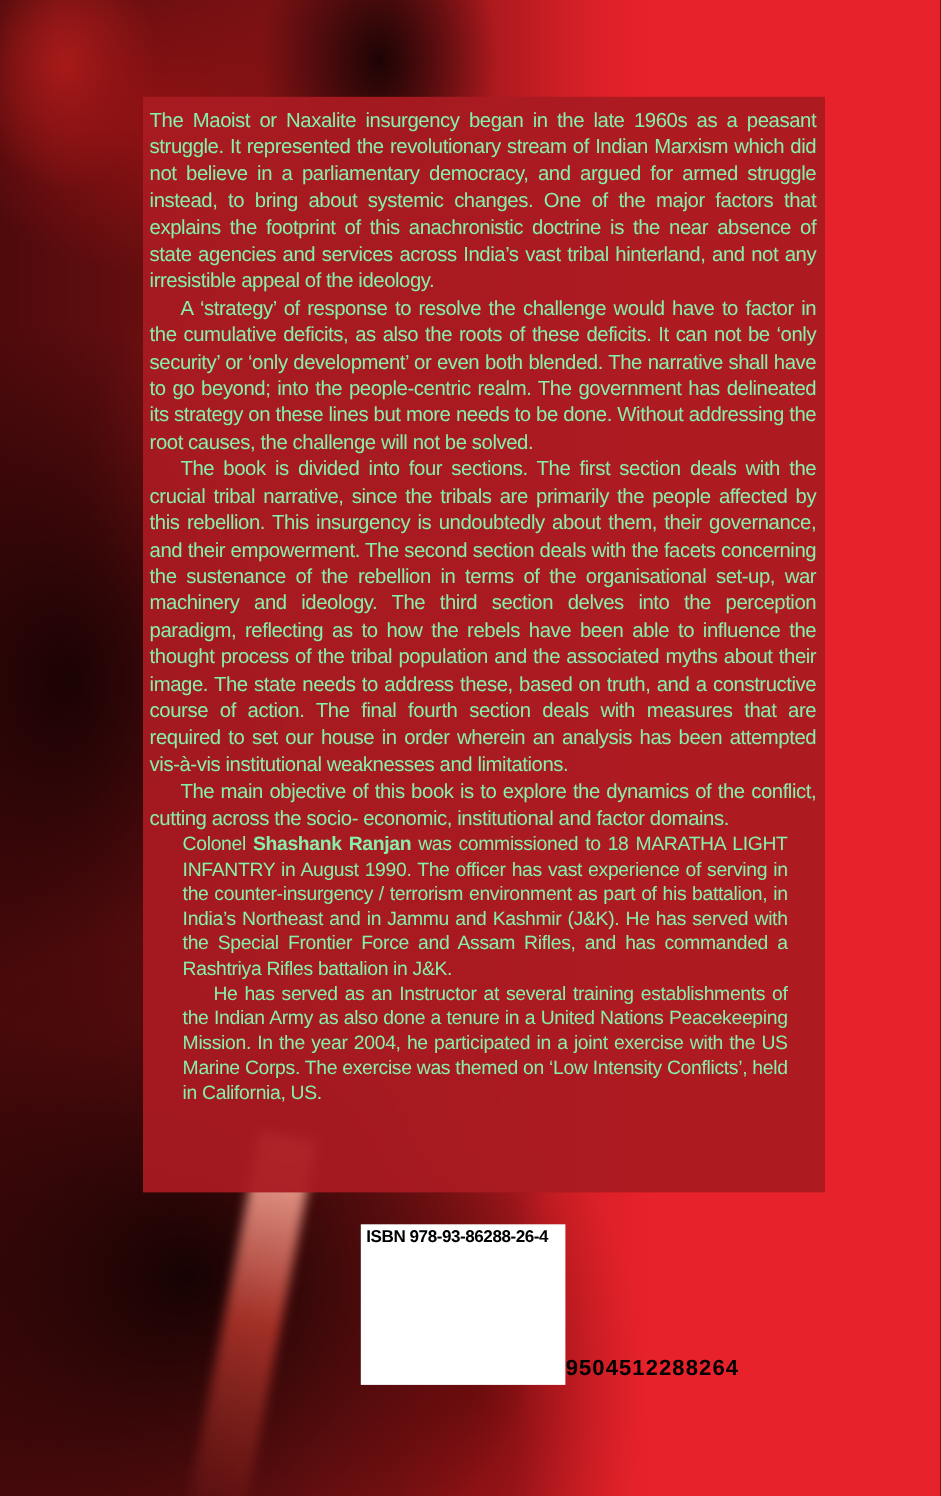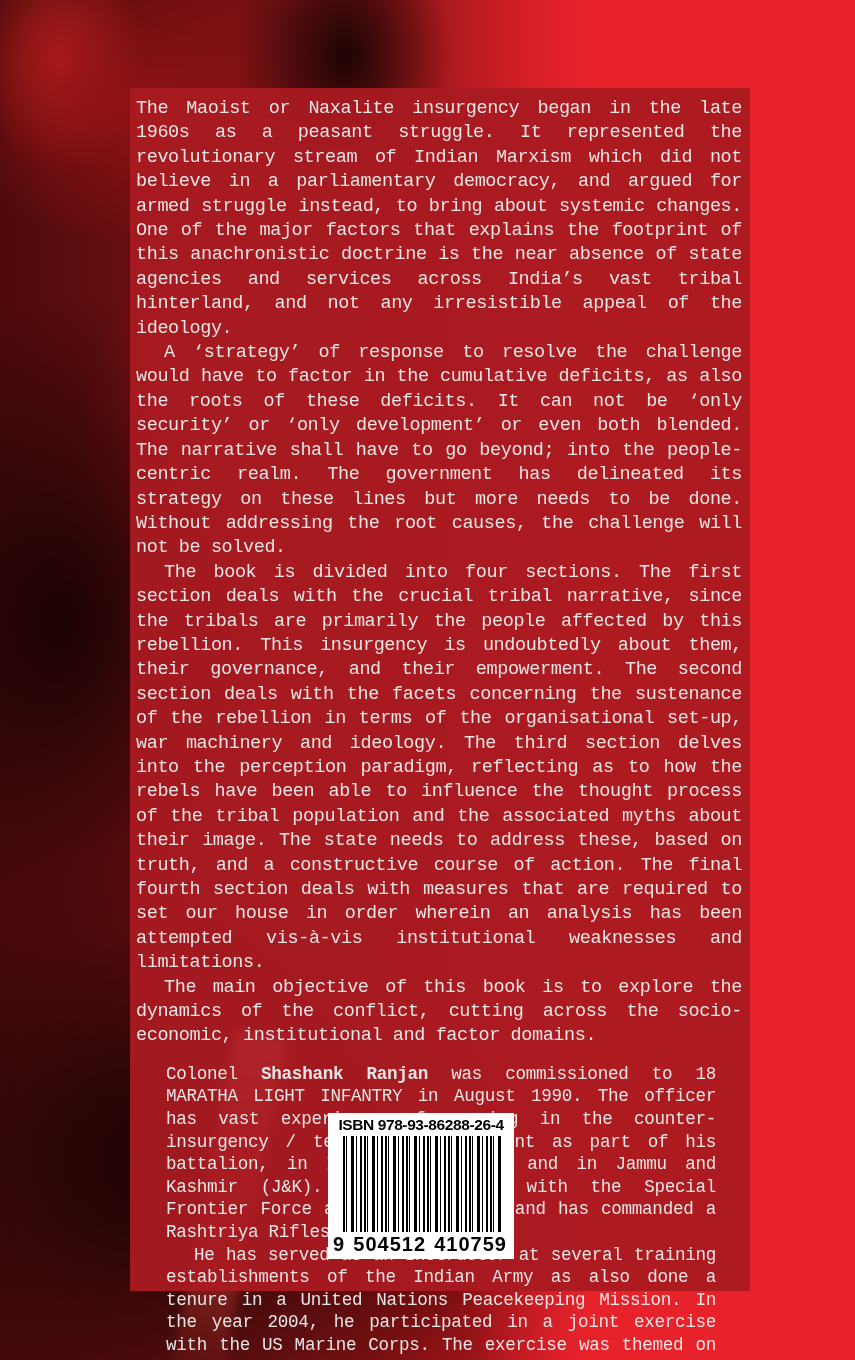--- a/index.html
+++ b/index.html
@@ -19,35 +19,35 @@
       radial-gradient(ellipse 220px 270px at 235px 430px, rgba(160,24,24,0.65), rgba(160,24,24,0) 72%),
       radial-gradient(ellipse 430px 400px at 170px 1160px,rgba(18,2,2,0.95), rgba(18,2,2,0) 78%),
       radial-gradient(ellipse 210px 320px at 430px 1260px,rgba(110,10,12,0.8), rgba(110,10,12,0) 75%),
       linear-gradient(to right, #4f0a0c 0%, #8c1517 42%, #e8222b 70%);
   }
   .beam{position:absolute;left:200px;top:1030px;width:52px;height:380px;
     transform:rotate(11deg);filter:blur(5px);
     background:linear-gradient(to bottom, rgba(248,186,168,0.95), rgba(226,70,56,0.65) 45%, rgba(180,30,30,0) 95%);}
 
   
-  .panel{position:absolute;left:130px;top:88px;width:620px;height:1203px;
+  .panel{position:absolute;left:130px;top:88px;width:620px;height:996px;
     background:rgba(169,27,33,0.94);box-sizing:border-box;
-    padding:9px 8px 0 6px;color:#e5e5e5;font-family:Liberation Mono, monospace;}
+    padding:9px 8px 0 6px;color:#86efac;}
   .panel p{margin:0;text-align:justify;font-size:18.5px;line-height:24.4px;letter-spacing:-0.4px;}
   .panel p.indent{text-indent:28px;}
 
-  .bio{margin-top:14px;padding-left:30px;padding-right:26px;}
+  .bio{margin-top:0;padding-left:30px;padding-right:26px;}
   .bio p{font-size:17.6px;line-height:22.6px;letter-spacing:-0.3px;}
   .bio p.indent{text-indent:28px;}
   .bio .bold{font-weight:bold;}
 
   
   .barcode{position:absolute;left:328px;top:1113px;width:186px;height:146px;
     background:#ffffff;box-sizing:border-box;padding:3px 5px 4px 5px;
-    display:flex;flex-direction:column;}
+    display:flex;flex-direction:row;}
   .isbn-label{color:#000;font-size:15.5px;font-weight:600;letter-spacing:-0.4px;
     text-align:center;white-space:nowrap;}
   .bars{flex:1;margin:2px 6px 0 10px;
     background:repeating-linear-gradient(to right,
       #000 0 2px,  #fff 2px 3px,
       #000 3px 4px,#fff 4px 8px,
       #000 8px 11px,#fff 11px 13px,
       #000 13px 14px,#fff 14px 17px,
       #000 17px 19px,#fff 19px 21px);}
   .digits{display:flex;justify-content:space-between;align-items:flex-end;
@@ -73,17 +73,17 @@
       <p class="indent">He has served as an Instructor at several training establishments of the Indian Army as also done a tenure in a United Nations Peacekeeping Mission. In the year 2004, he participated in a joint exercise with the US Marine Corps. The exercise was themed on ‘Low Intensity Conflicts’, held in California, US.</p>
     </div>
   </div>
 
   <div class="barcode">
     <div class="isbn-label">ISBN 978-93-86288-26-4</div>
     <div class="bars"></div>
     <div class="digits">
       <span>9</span>
       <span>504512</span>
-      <span>410759</span>
+      <span>288264</span>
     </div>
   </div>
 
 </div>
 
 </body></html>

